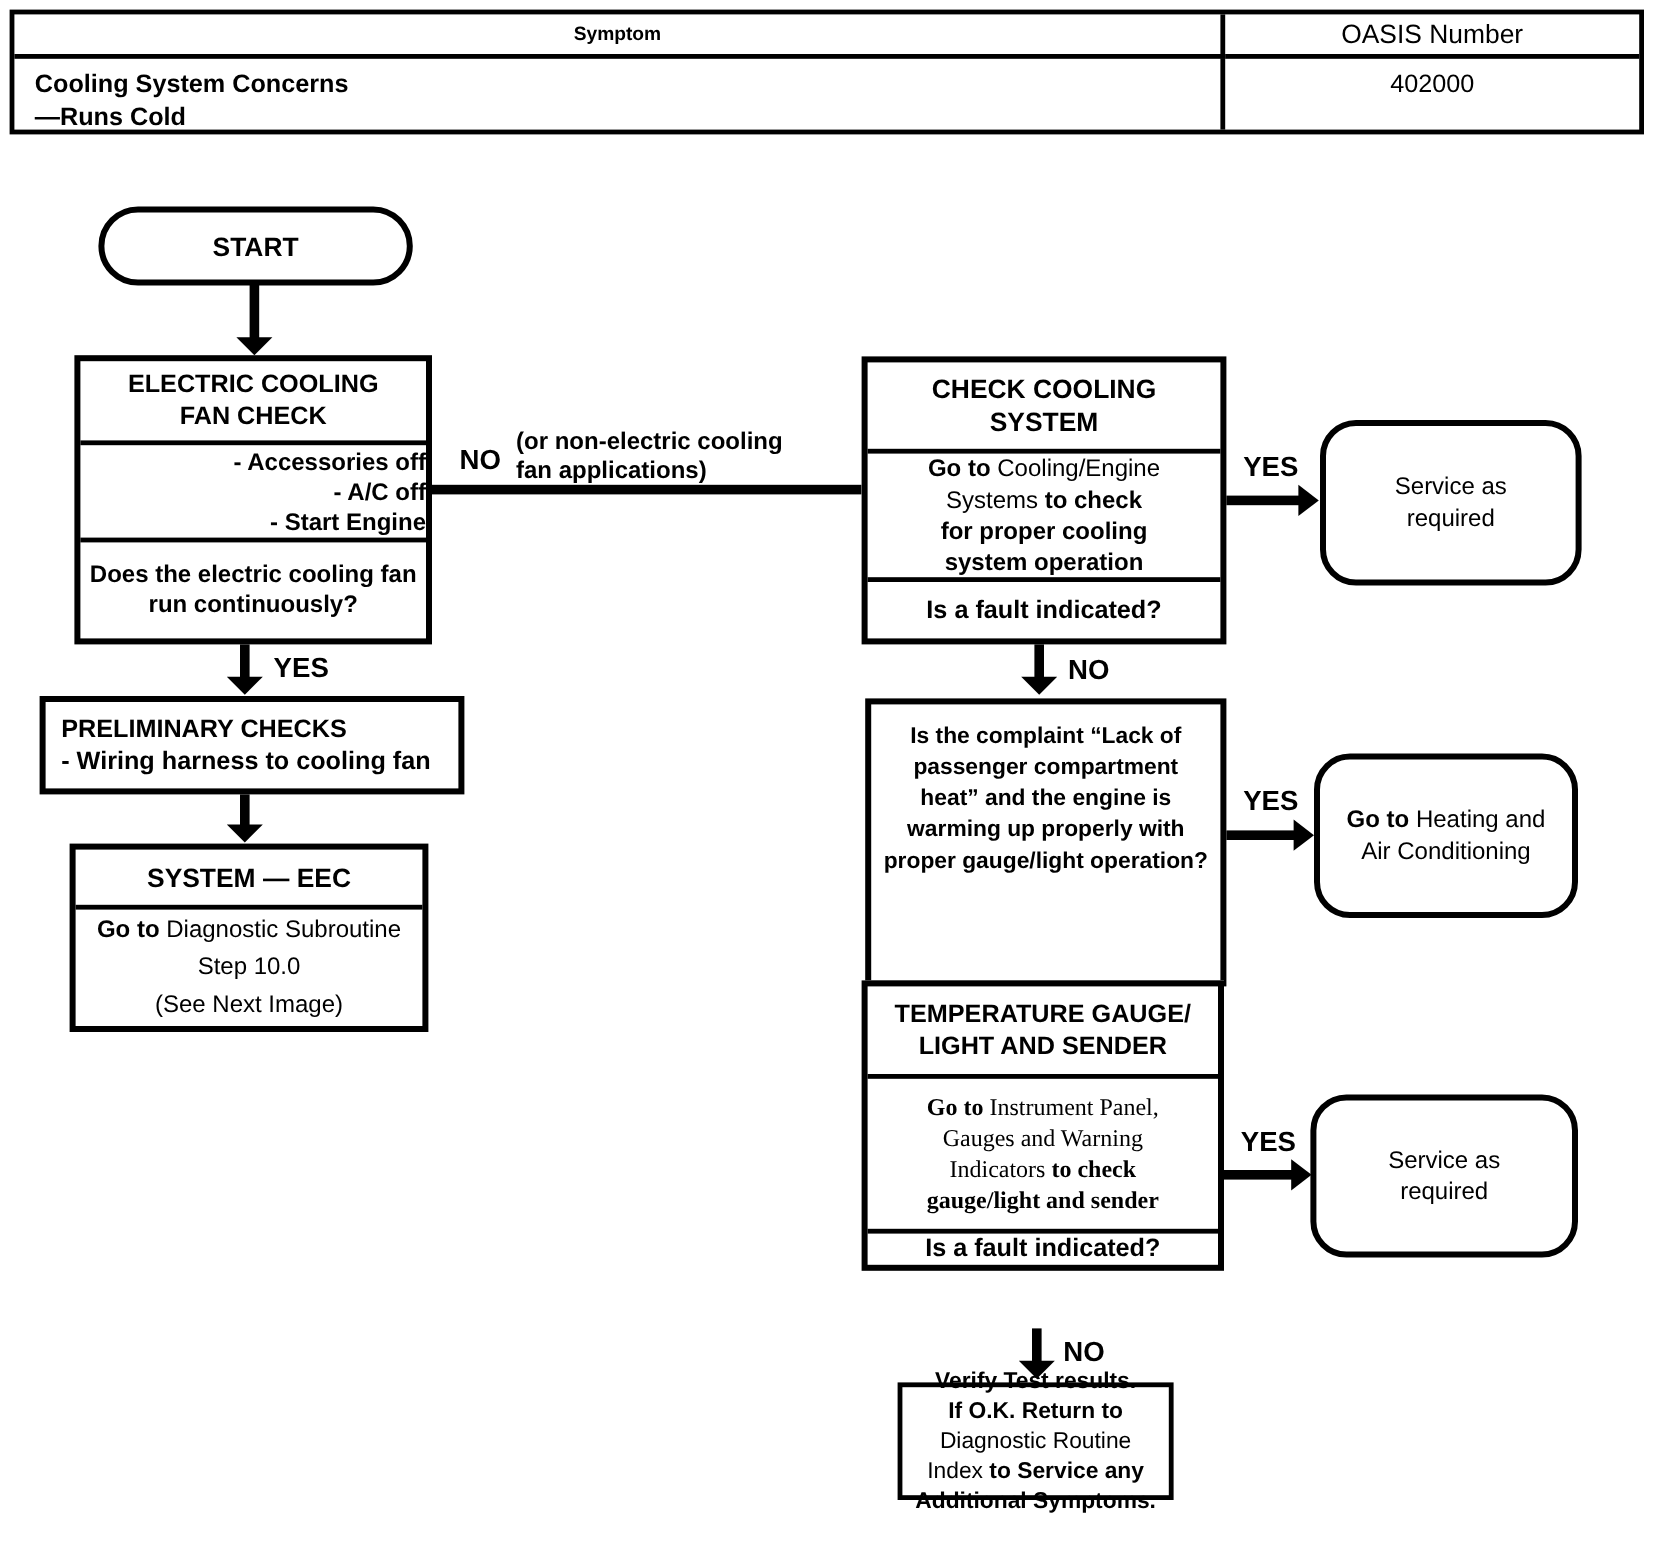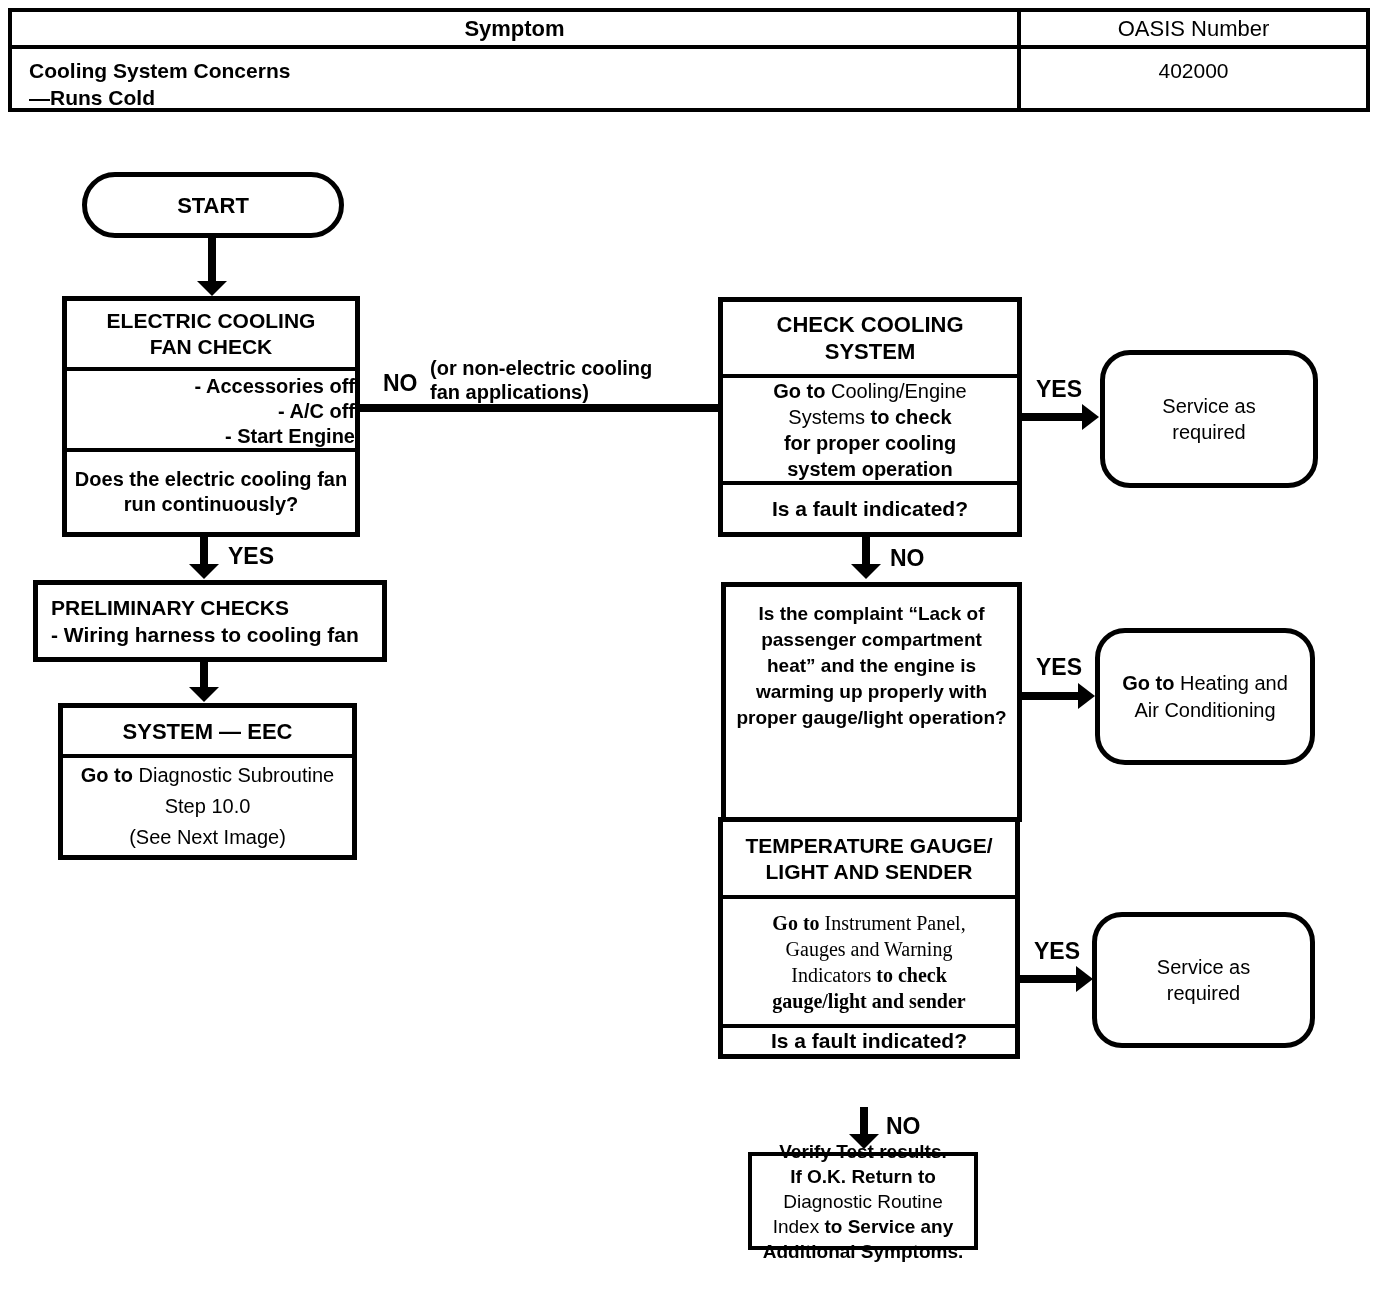--- a/index.html
+++ b/index.html
@@ -48,21 +48,21 @@
     font-weight: 700;
     font-size: 23px;
     white-space: nowrap;
   }
   .b { font-weight: 700; text-align: right; }
   .r { font-weight: 400; }
 
   
   .hdr-table { position: absolute; left: 8px; top: 8px; width: 1362px; height: 104px; border: 4px solid #000; box-sizing: border-box; background: #fff; }
   .hdr-table .cell { position: absolute; box-sizing: border-box; }
-  .c-sym-h  { left: 0; top: 0; width: 1009px; height: 37px; border-right: 4px solid #000; border-bottom: 4px solid #000; display: flex; align-items: center; justify-content: center; font-weight: 700; font-size: 22px; }
+  .c-sym-h  { left: 0; top: 0; width: 1009px; height: 37px; border-right: 4px solid #000; border-bottom: 4px solid #000; display: flex; align-items: center; justify-content: center; font-weight: 700; font-size: 16px; }
   .c-oas-h  { left: 1009px; top: 0; right: 0; height: 37px; border-bottom: 4px solid #000; display: flex; align-items: center; justify-content: center; font-weight: 400; font-size: 22px; }
   .c-sym-b  { left: 0; top: 37px; width: 1009px; bottom: 0; border-right: 4px solid #000; padding: 8px 0 0 17px; font-weight: 700; font-size: 21px; line-height: 27px; }
   .c-oas-b  { left: 1009px; top: 37px; right: 0; bottom: 0; text-align: center; padding-top: 10px; font-weight: 400; font-size: 21px; }
 
   .t21b { font-size: 21px; font-weight: 700; line-height: 26px; }
   .t22b { font-size: 22px; font-weight: 700; line-height: 27px; }
   .t20  { font-size: 20px; line-height: 26px; }
 </style>
 </head>
 <body>

